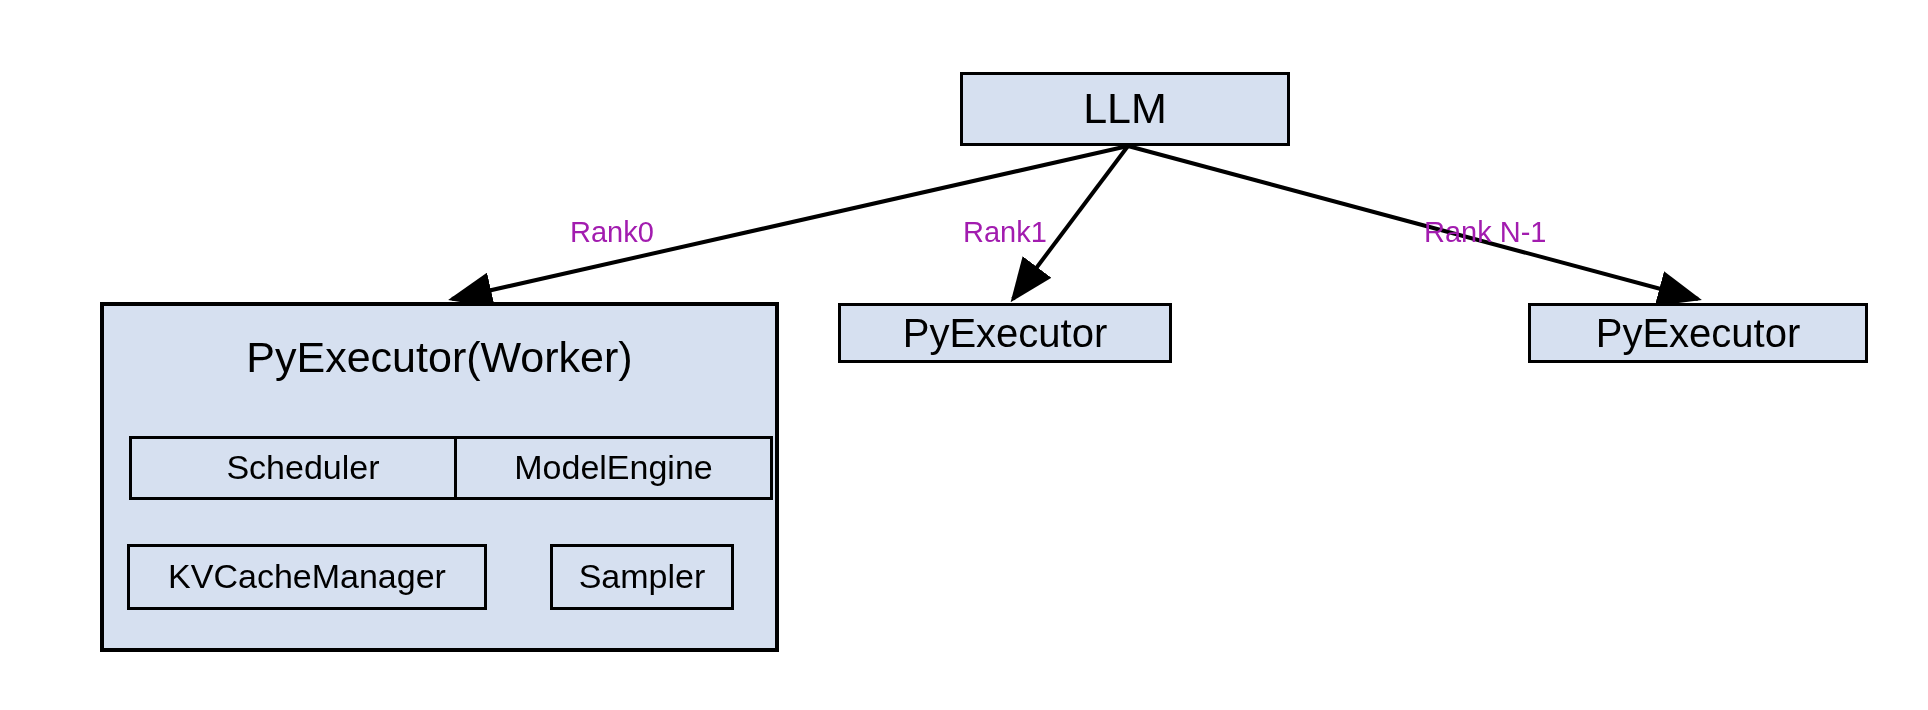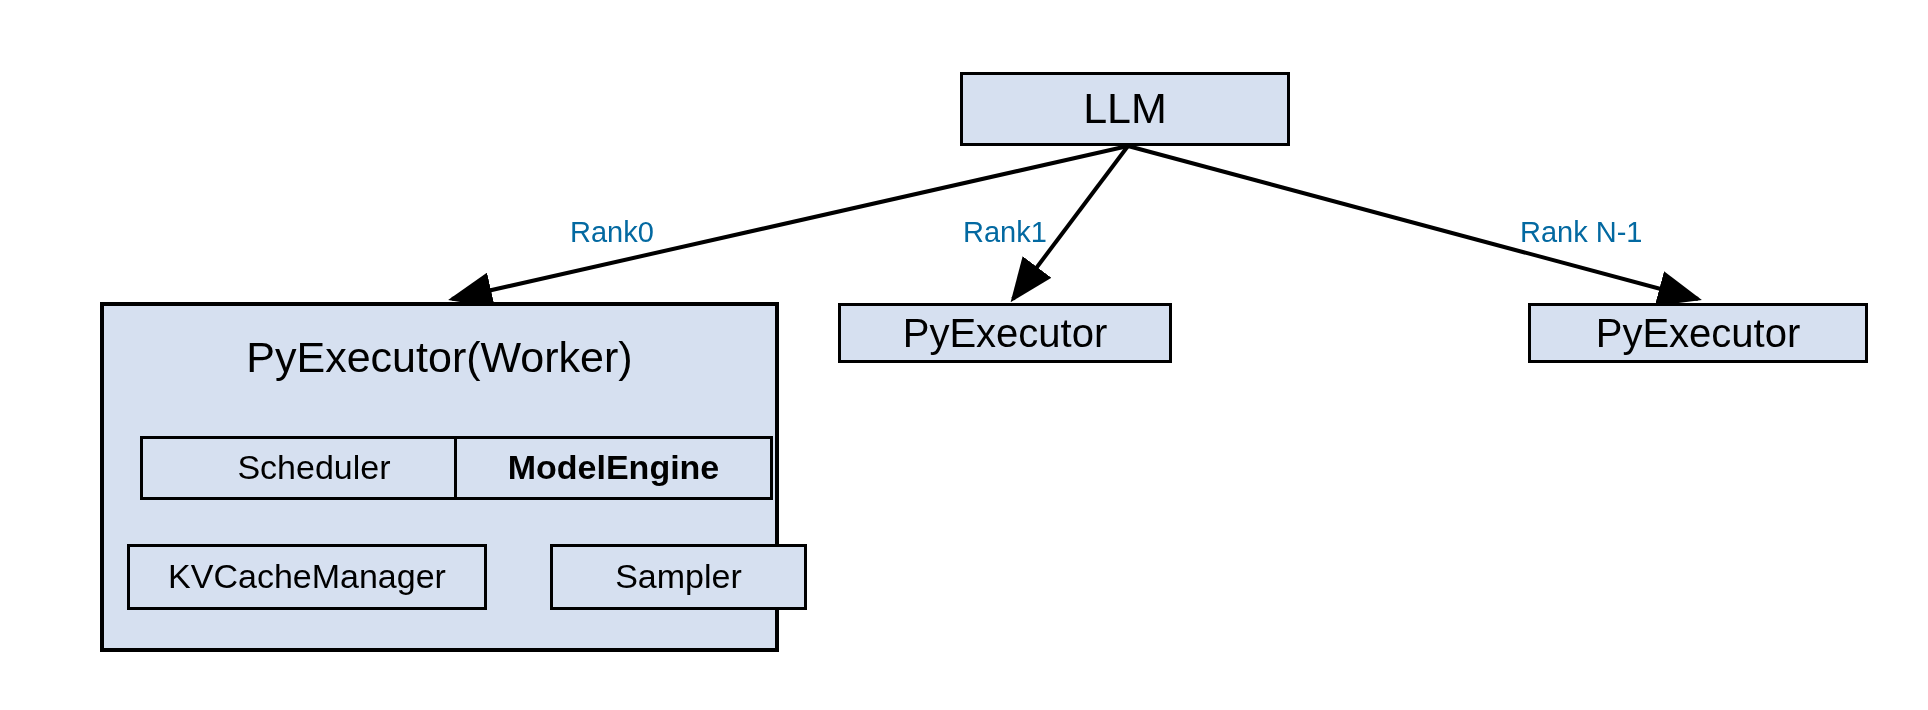--- a/index.html
+++ b/index.html
@@ -75,42 +75,41 @@
     background: #d6e0f0;
     border: 3px solid #000000;
     display: flex;
     align-items: center;
     justify-content: center;
     text-align: center;
   }
   .subnode .node-label { font-size: 34px; }
 
   #node-scheduler {
-    left: 36px;
+    left: 25px;
     top: 130px;
     width: 348px;
     height: 64px;
   }
   #node-modelengine {
     left: 350px;
     top: 130px;
     width: 319px;
     height: 64px;
-    font-weight: bold;
   }
   #node-kvcachemanager {
     left: 23px;
     top: 238px;
     width: 360px;
     height: 66px;
   }
   #node-sampler {
     left: 446px;
     top: 238px;
-    width: 257px;
+    width: 184px;
     height: 66px;
   }
 
   
   #node-executor-rank1 {
     left: 838px;
     top: 303px;
     width: 334px;
     height: 60px;
   }
@@ -121,25 +120,25 @@
     height: 60px;
   }
   #node-executor-rank1 .node-label,
   #node-executor-rankn .node-label { font-size: 40px; }
 
   .edge-label {
     position: absolute;
     font-size: 29px;
     line-height: 1;
     white-space: nowrap;
-    color: #0369a1;
+    color: #a21caf;
   }
   #edge-label-rank0 { left: 570px; top: 218px; }
   #edge-label-rank1 { left: 915px; top: 218px; margin-left: 48px; }
-  #edge-label-rankn { left: 1520px; top: 218px; }
+  #edge-label-rankn { left: 1424px; top: 218px; }
 </style>
 </head>
 <body>
 
 <div id="diagram-canvas">
 
   <svg id="edge-layer" viewBox="0 0 1928 710" xmlns="http://www.w3.org/2000/svg">
     <defs>
       <marker id="arrowhead" markerWidth="11" markerHeight="9" refX="10" refY="4.5" orient="auto" markerUnits="strokeWidth">
         <path d="M0,0 L11,4.5 L0,9 Z" fill="#000000"></path>

